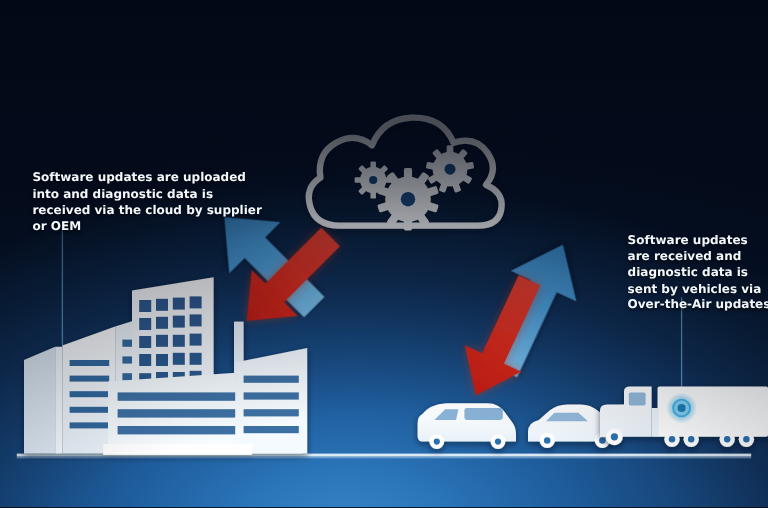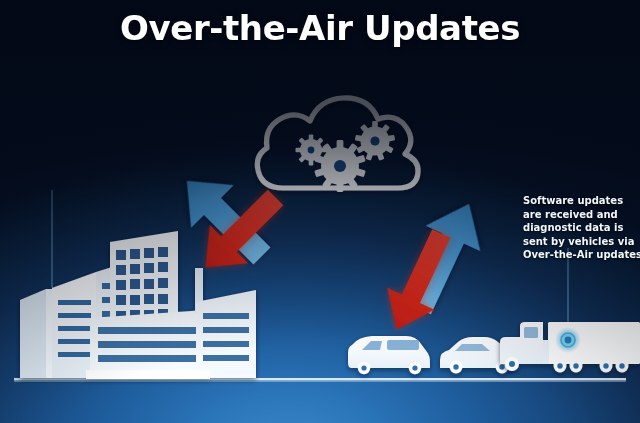--- a/index.html
+++ b/index.html
@@ -394,18 +394,18 @@
 
     <g>
       <circle cx="568" cy="340" r="13" fill="url(#nodeGlow)"></circle>
       <circle cx="568" cy="340" r="7" fill="none" stroke="#2aa9e0" stroke-width="1.6" opacity="0.85"></circle>
       <circle cx="568" cy="340" r="3.4" fill="#1b7fb8"></circle>
     </g>
   </svg>
 
   <div class="bg-vignette"></div>
 
-  <div class="title">Over-the-Air Updates</div>
-
+
+  <div class="caption left">Software updates are uploaded into and diagnostic data is received via the cloud by supplier or OEM</div>
 
   <div class="caption right">Software updates are received and diagnostic data is sent by vehicles via Over-the-Air updates</div>
 
 </div>
 
 </body></html>

